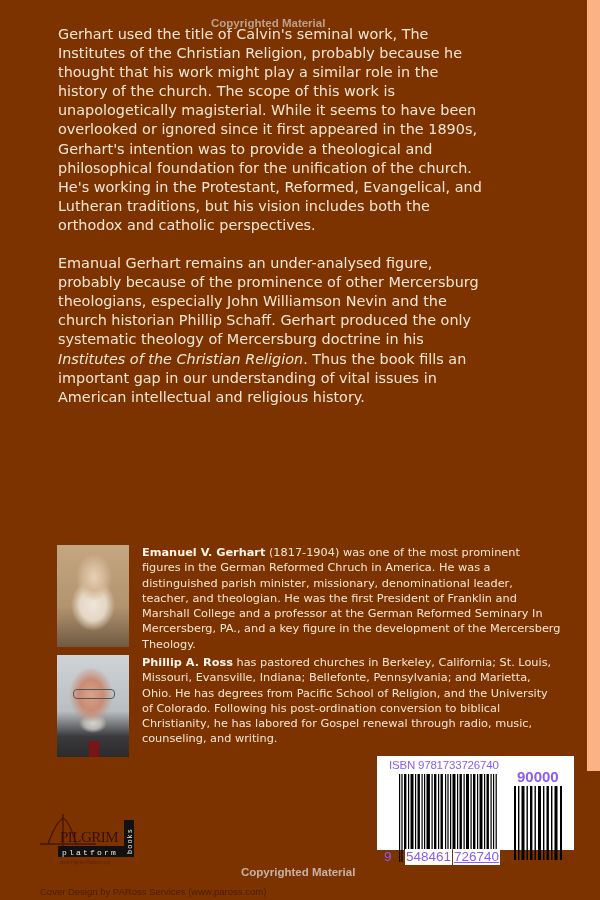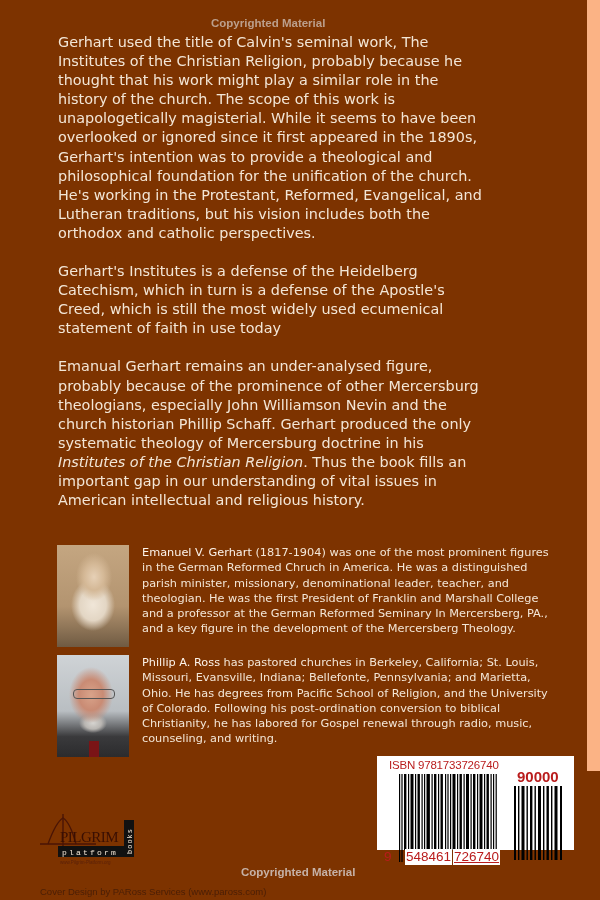--- a/index.html
+++ b/index.html
@@ -10,36 +10,36 @@
     color: #f3e6d6;
   }
   .spine-strip {
     position: absolute; left: 587px; top: 0; width: 13px; height: 771px;
     background: #fbb385;
   }
   .body-text {
     position: absolute; left: 58px; top: 25px; width: 430px;
     font-size: 14.4px; line-height: 19.1px;
   }
-  .body-text p { margin: 8px 0 19px 0; }
+  .body-text p { margin: 0 0 19px 0; }
   .body-text p.last { margin-bottom: 0; }
   .body-text em { font-style: italic; text-align: right; }
 
   .bio {
     position: absolute; left: 57px; width: 500px;
   }
   .bio .photo {
     position: absolute; left: 0; top: 0; width: 72px; height: 102px;
     overflow: hidden;
   }
   .bio .bio-text {
     position: absolute; left: 85px; top: 0; width: 420px;
     font-size: 11.3px; line-height: 15.3px;
   }
-  .bio .bio-text b { font-weight: normal; color: #fdf4ea; }
+  .bio .bio-text b { font-weight: bold; color: #fdf4ea; }
   .bio1 { top: 545px; }
   .bio2 { top: 655px; }
 
   .photo1 {
     background:
       radial-gradient(ellipse 18px 24px at 37px 32px, #e6d0b6 0%, #d4b896 55%, rgba(0,0,0,0) 100%),
       radial-gradient(ellipse 22px 26px at 36px 60px, #f0e6d8 0%, #e3d6c4 60%, rgba(0,0,0,0) 100%),
       linear-gradient(180deg, #c4a681 0%, #b39470 60%, #6f5a42 100%);
   }
   .photo2 {
@@ -52,21 +52,21 @@
     position: absolute; left: 32px; top: 86px; width: 10px; height: 16px;
     background: #7a1416;
   }
   .photo2 .glasses {
     position: absolute; left: 16px; top: 34px; width: 40px; height: 8px;
     border: 1px solid #555; border-radius: 4px;
   }
 
   .barcode-box {
     position: absolute; left: 377px; top: 756px; width: 197px; height: 94px;
-    background: #ffffff; color: #b91c1c;
+    background: #ffffff; color: #8b5cf6;
     font-family: "Liberation Sans", sans-serif;
   }
   .barcode-box .isbn-label {
     position: absolute; left: 12px; top: 3px; font-size: 11.5px; letter-spacing: -0.2px;
   }
   .barcode-box .price-code {
     position: absolute; left: 140px; top: 12px; font-size: 15px; font-weight: bold;
   }
   .barcode-box .bars-main {
     position: absolute; left: 22px; top: 18px; width: 100px; height: 88px;
@@ -98,21 +98,20 @@
 </style>
 </head>
 <body>
 
 <div class="spine-strip"></div>
 
 <div class="watermark top">Copyrighted Material</div>
 
 <div class="body-text">
   <p>Gerhart used the title of Calvin's seminal work, The Institutes of the Christian Religion, probably because he thought that his work might play a similar role in the history of the church. The scope of this work is unapologetically magisterial. While it seems to have been overlooked or ignored since it first appeared in the 1890s, Gerhart's intention was to provide a theological and philosophical foundation for the unification of the church. He's working in the Protestant, Reformed, Evangelical, and Lutheran traditions, but his vision includes both the orthodox and catholic perspectives.</p>
-  <p>Gerhart's Institutes is a defense of the Heidelberg Catechism, which in turn is a defense of the Apostle's Creed, which is still the most widely used ecumenical statement of faith in use today</p>
   <p class="last"><span>Emanual Gerhart remains an under-analysed figure, probably because of the prominence of other Mercersburg theologians, especially John Williamson Nevin and the church historian Phillip Schaff. Gerhart produced the only systematic theology of Mercersburg doctrine in his </span><em>Institutes of the Christian Religion</em><span>. Thus the book fills an important gap in our understanding of vital issues in American intellectual and religious history.</span></p>
 </div>
 
 <div class="bio bio1">
   <div class="photo photo1"></div>
   <div class="bio-text"><b>Emanuel V. Gerhart</b><span> (1817-1904) was one of the most prominent figures in the German Reformed Chruch in America. He was a distinguished parish minister, missionary, denominational leader, teacher, and theologian. He was the first President of Franklin and Marshall College and a professor at the German Reformed Seminary In Mercersberg, PA., and a key figure in the development of the Mercersberg Theology.</span></div>
 </div>
 
 <div class="bio bio2">
   <div class="photo photo2">

